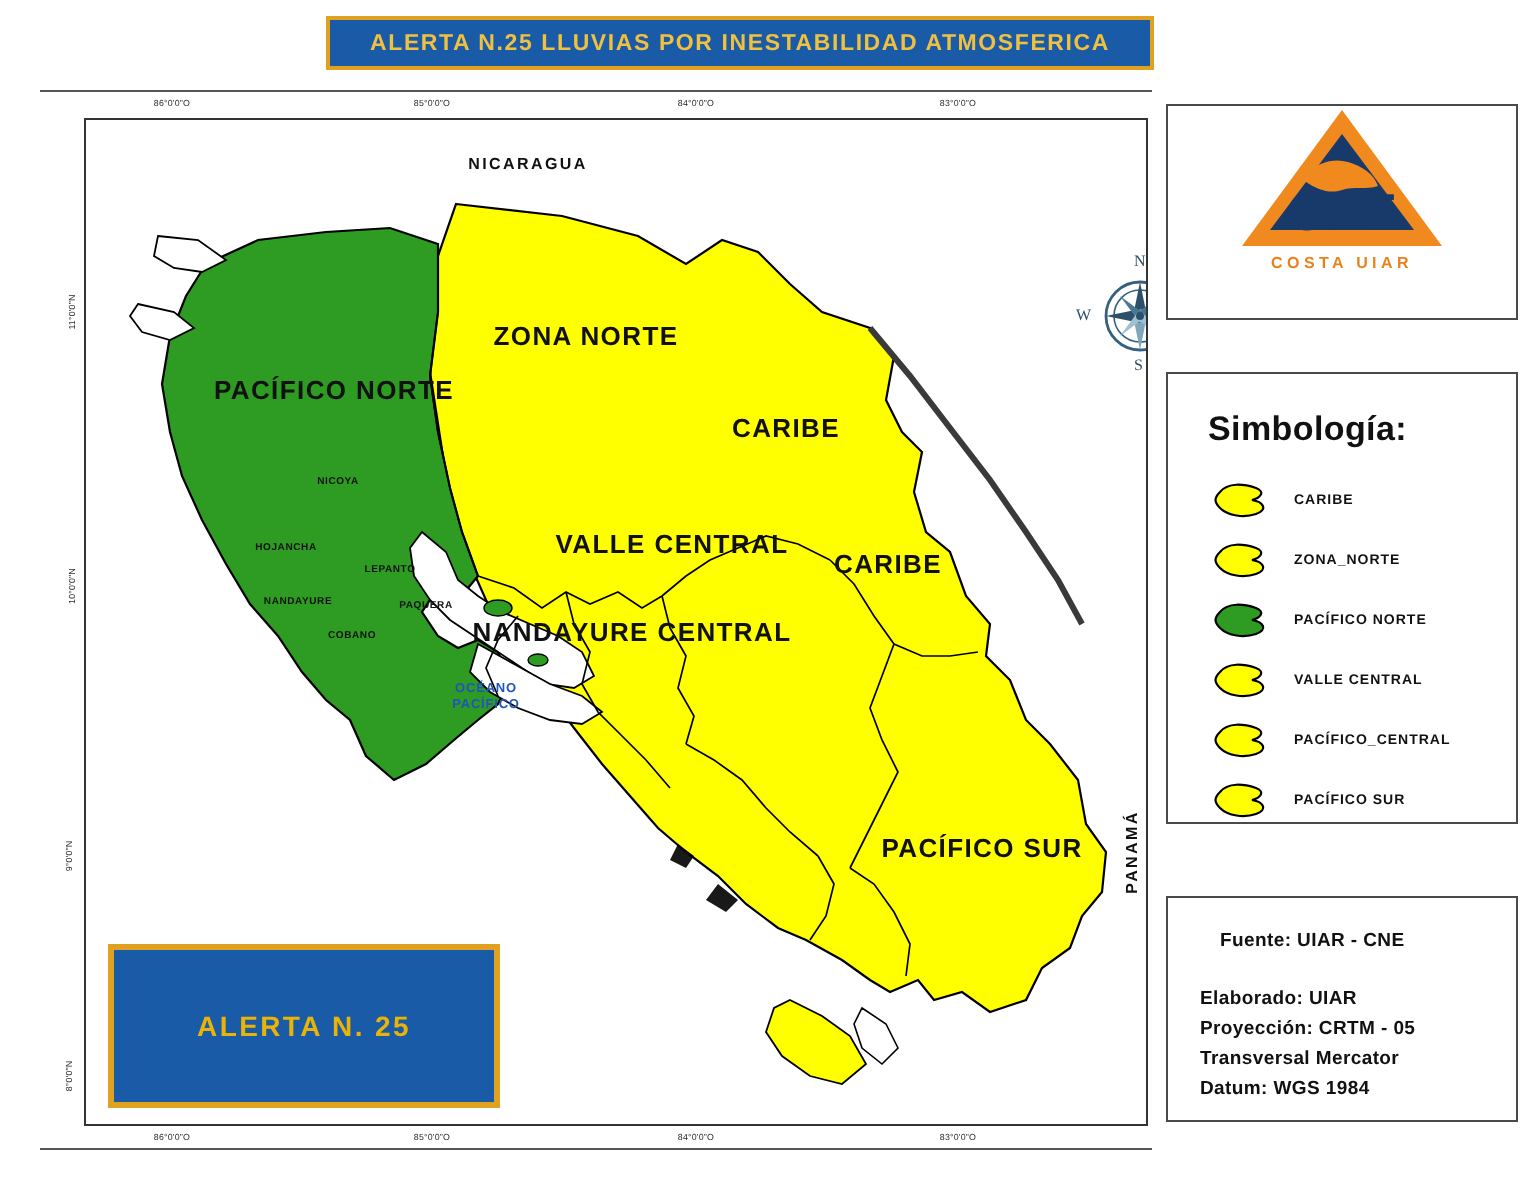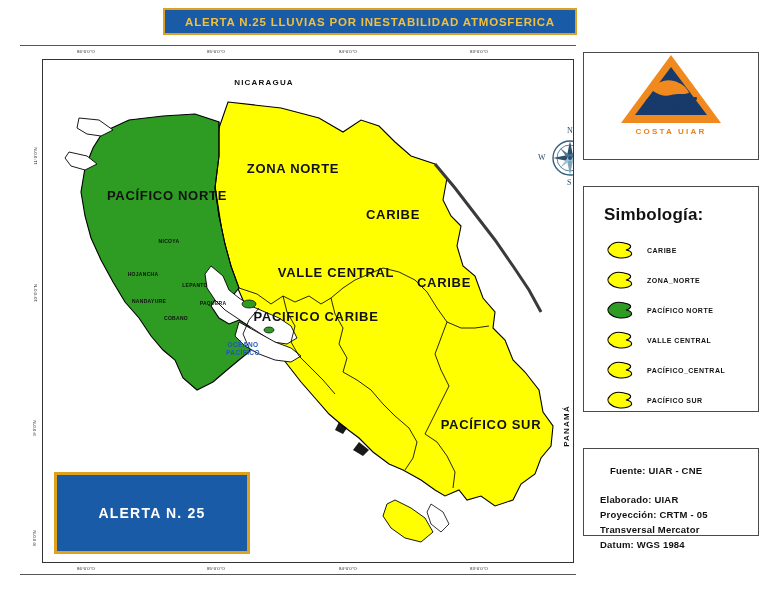--- a/index.html
+++ b/index.html
@@ -108,32 +108,32 @@
   
   .alerta-box {
     position: absolute;
     left: 33px; top: 470px;
     width: 196px; height: 82px;
     background: #1a5ba8;
     border: 3px solid #e0a020;
     display: flex; align-items: center; justify-content: center;
   }
   .alerta-box .txt {
-    color: #ffffff; font-size: 14px; font-weight: bold; letter-spacing: 1.2px;
+    color: #eab308; font-size: 14px; font-weight: bold; letter-spacing: 1.2px;
   }
 
   
   .panel {
     position: absolute;
     background: #ffffff;
     border: 1px solid #4a4a4a;
   }
   .panel-logo { left: 583px; top: 52px; width: 176px; height: 108px; }
   .panel-legend { left: 583px; top: 186px; width: 176px; height: 226px; }
-  .panel-info { left: 583px; top: 448px; width: 176px; height: 88px; }
+  .panel-info { left: 583px; top: 448px; width: 176px; height: 113px; }
 
   
   .cne-wrap {
     position: absolute; left: 0; top: 0; width: 100%; height: 100%;
     display: flex; flex-direction: column; align-items: center; justify-content: flex-start;
   }
   .cne-cr {
     margin-top: 2px;
     font-size: 8px; font-weight: bold; color: #e8821e; letter-spacing: 2.2px;
   }
@@ -239,21 +239,21 @@
 
         <path fill="#000000" opacity="0.9" d="M 296,362 L 304,368 L 300,374 L 292,370 Z"></path>
         <path fill="#000000" opacity="0.9" d="M 316,382 L 326,390 L 320,396 L 310,390 Z"></path>
       </svg>
 
       <div class="map-label" style="left:250px; top:108px">ZONA NORTE</div>
       <div class="map-label" style="left:124px; top:135px">PACÍFICO NORTE</div>
       <div class="map-label" style="left:350px; top:154px">CARIBE</div>
       <div class="map-label" style="left:293px; top:212px">VALLE CENTRAL</div>
       <div class="map-label" style="left:401px; top:222px">CARIBE</div>
-      <div class="map-label" style="left:273px; top:256px">PACIFICO CARIBE</div>
+      <div class="map-label" style="left:273px; top:256px">NANDAYURE CENTRAL</div>
       <div class="map-label" style="left:448px; top:364px">PACÍFICO SUR</div>
 
       <div class="map-label small" style="left:126px; top:181px">NICOYA</div>
       <div class="map-label small" style="left:100px; top:214px">HOJANCHA</div>
       <div class="map-label small" style="left:152px; top:225px">LEPANTO</div>
       <div class="map-label small" style="left:106px; top:241px">NANDAYURE</div>
       <div class="map-label small" style="left:170px; top:243px">PAQUERA</div>
       <div class="map-label small" style="left:133px; top:258px">COBANO</div>
 
       <div class="map-label country" style="left:221px; top:22px">NICARAGUA</div>

